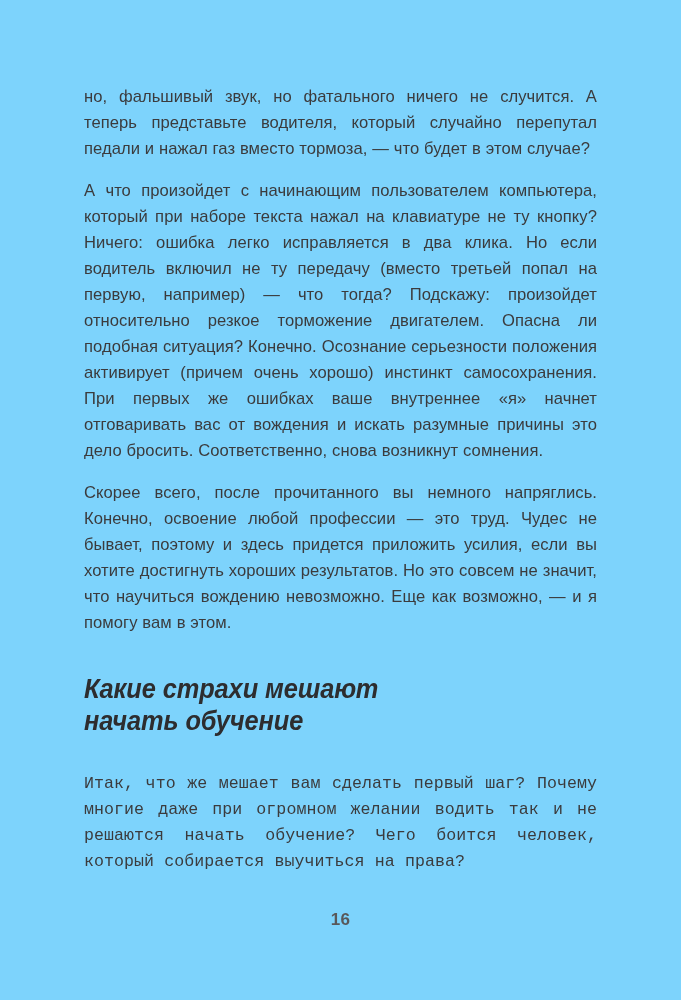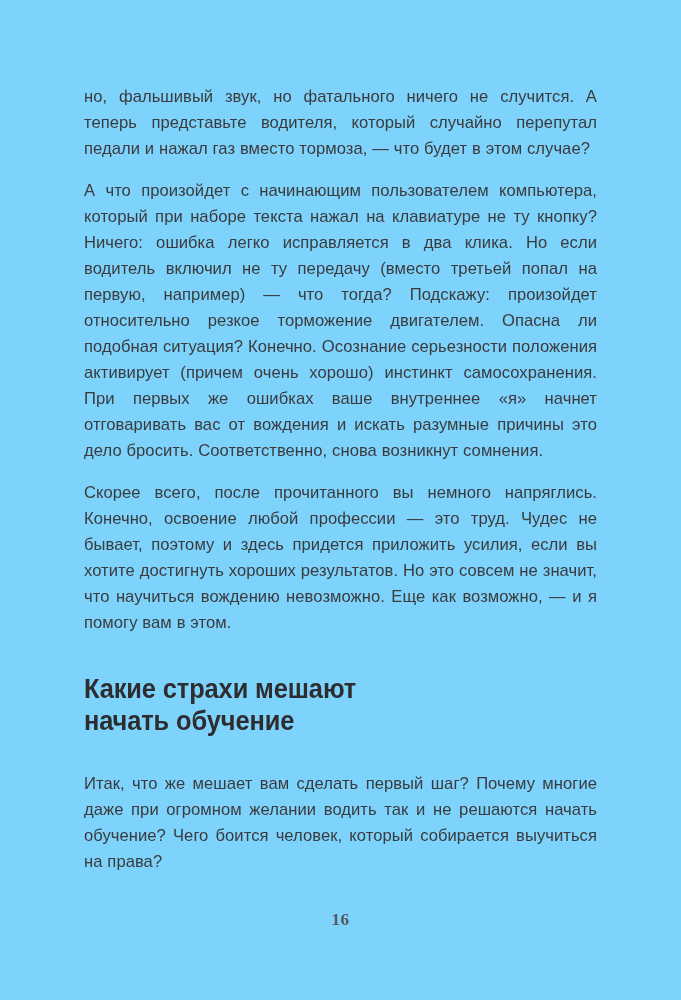--- a/index.html
+++ b/index.html
@@ -37,52 +37,53 @@
     color: #3b3b3d;
     text-align: justify;
     text-justify: inter-word;
     letter-spacing: 0.05px;
     word-spacing: 0.2px;
     hyphens: manual;
   }
 
   p.body-par:last-of-type {
     margin-bottom: 7px;
+    font-family: Liberation Mono, monospace;
   }
 
   h2.section-heading {
     margin: 0;
     padding: 0;
     font-size: 27px;
     line-height: 31.5px;
     font-weight: 700;
     color: #2d2d2f;
     letter-spacing: -0.1px;
     font-stretch: condensed;
     transform: scaleX(0.94);
     transform-origin: left top;
     white-space: pre-line;
   }
 
   .heading-block {
     margin-top: 38px;
     margin-bottom: 34px;
+    font-style: italic;
   }
 
   .folio {
     position: absolute;
     left: 0;
     right: 0;
     top: 910px;
     text-align: center;
     font-size: 17px;
     font-weight: 700;
     color: #58585a;
     letter-spacing: 0.4px;
-    font-family: Liberation Serif, serif;
   }
 </style>
 </head>
 <body>
 
 <div class="page">
 
   <div class="content">
 
     <p class="body-par">но, фальшивый звук, но фатального ничего не случится. А теперь представьте водителя, который случайно перепутал педали и нажал газ вместо тормоза, — что будет в этом случае?</p>

